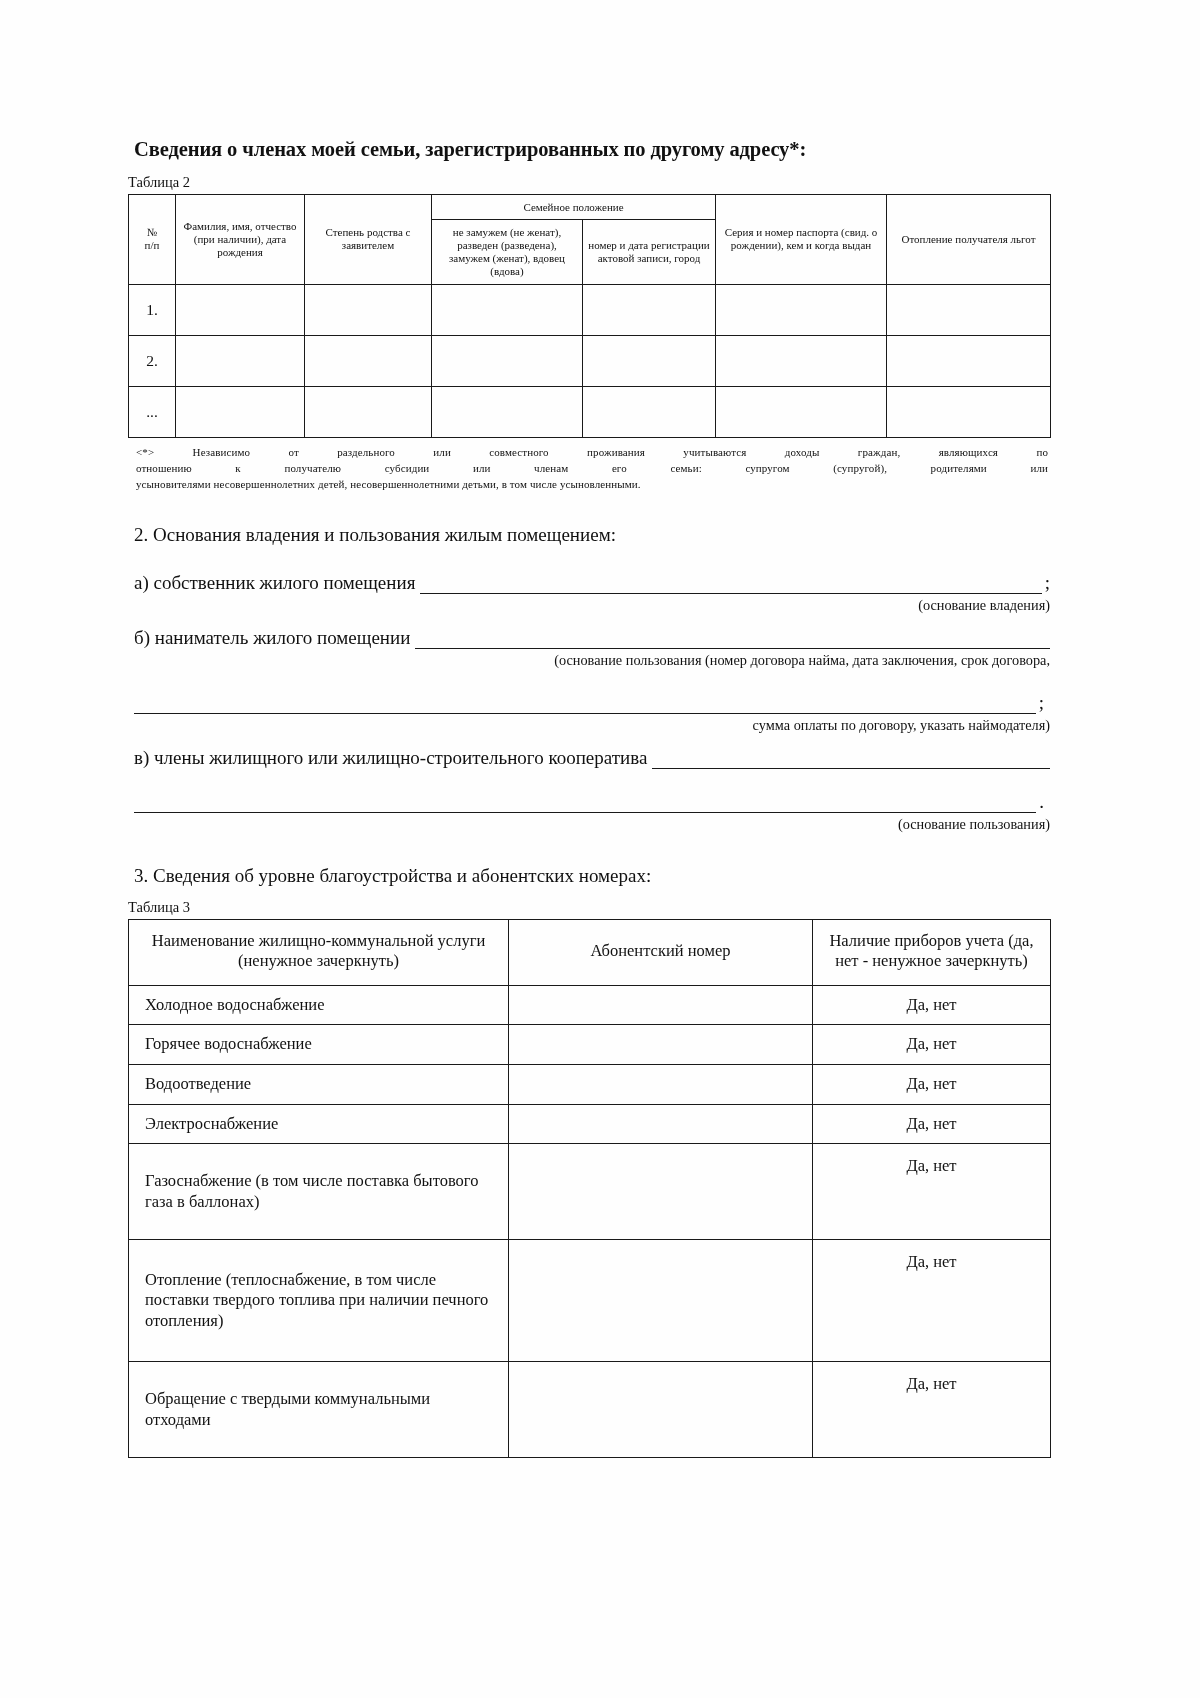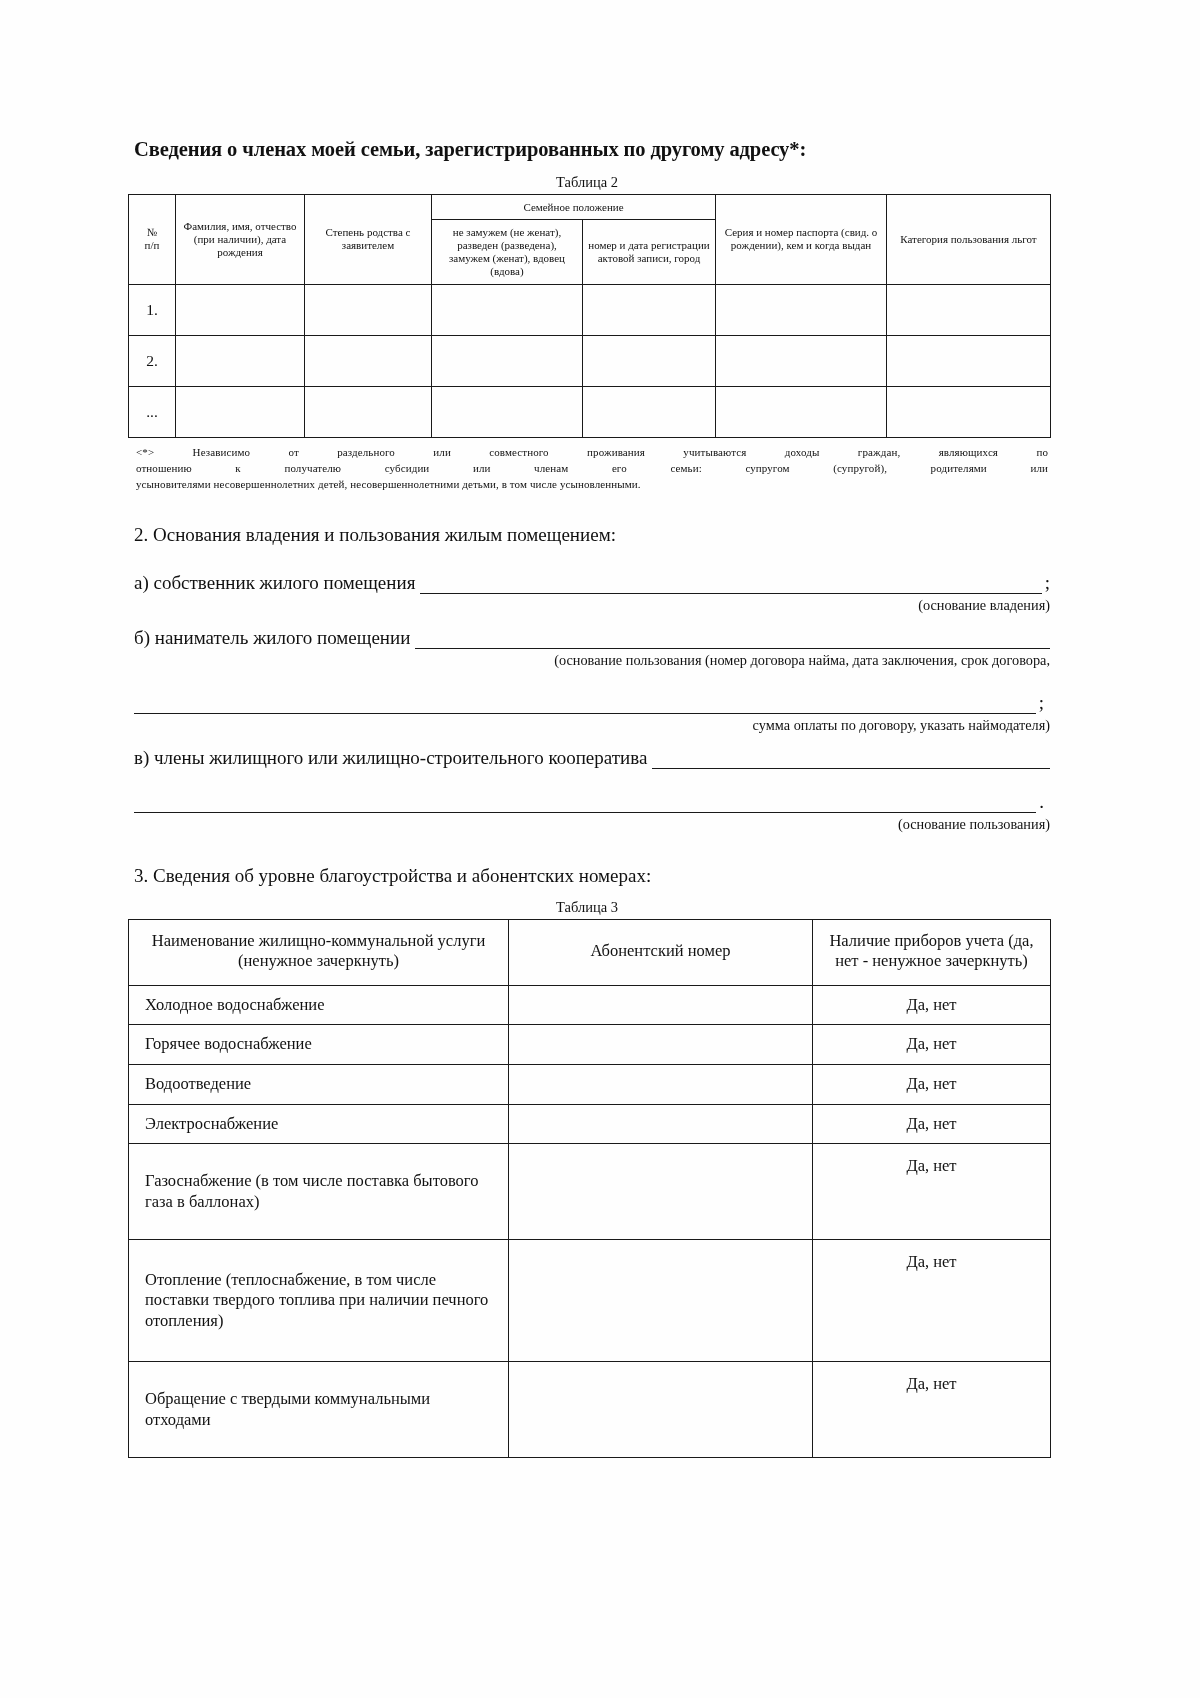--- a/index.html
+++ b/index.html
@@ -33,21 +33,21 @@
   .doc-title {
     font-size: 20.5px;
     font-weight: bold;
     letter-spacing: -0.1px;
     line-height: 1.2;
     margin: 0 0 12px 6px;
     white-space: nowrap;
   }
   .table-caption {
     font-size: 14.5px;
-    text-align: center;
+    text-align: left;
     margin: 0 4px 3px 0;
   }
 
   
   table {
     border-collapse: collapse;
     width: 100%;
     table-layout: fixed;
   }
   table.t2, table.t3 {
@@ -190,21 +190,21 @@
       <tbody>
         <tr>
           <td class="hdr" rowspan="2">
             <span>№</span><br>
             <span>п/п</span>
           </td>
           <td class="hdr" rowspan="2">Фамилия, имя, отчество (при наличии), дата рождения</td>
           <td class="hdr" rowspan="2">Степень родства с заявителем</td>
           <td class="hdr" colspan="2">Семейное положение</td>
           <td class="hdr" rowspan="2">Серия и номер паспорта (свид. о рождении), кем и когда выдан</td>
-          <td class="hdr" rowspan="2">Категория пользования льгот</td>
+          <td class="hdr" rowspan="2">Отопление получателя льгот</td>
         </tr>
         <tr>
           <td class="hdr">не замужем (не женат), разведен (разведена), замужем (женат), вдовец (вдова)</td>
           <td class="hdr">номер и дата регистрации актовой записи, город</td>
         </tr>
         <tr>
           <td class="rownum">1.</td>
           <td></td>
           <td></td>
           <td></td>

